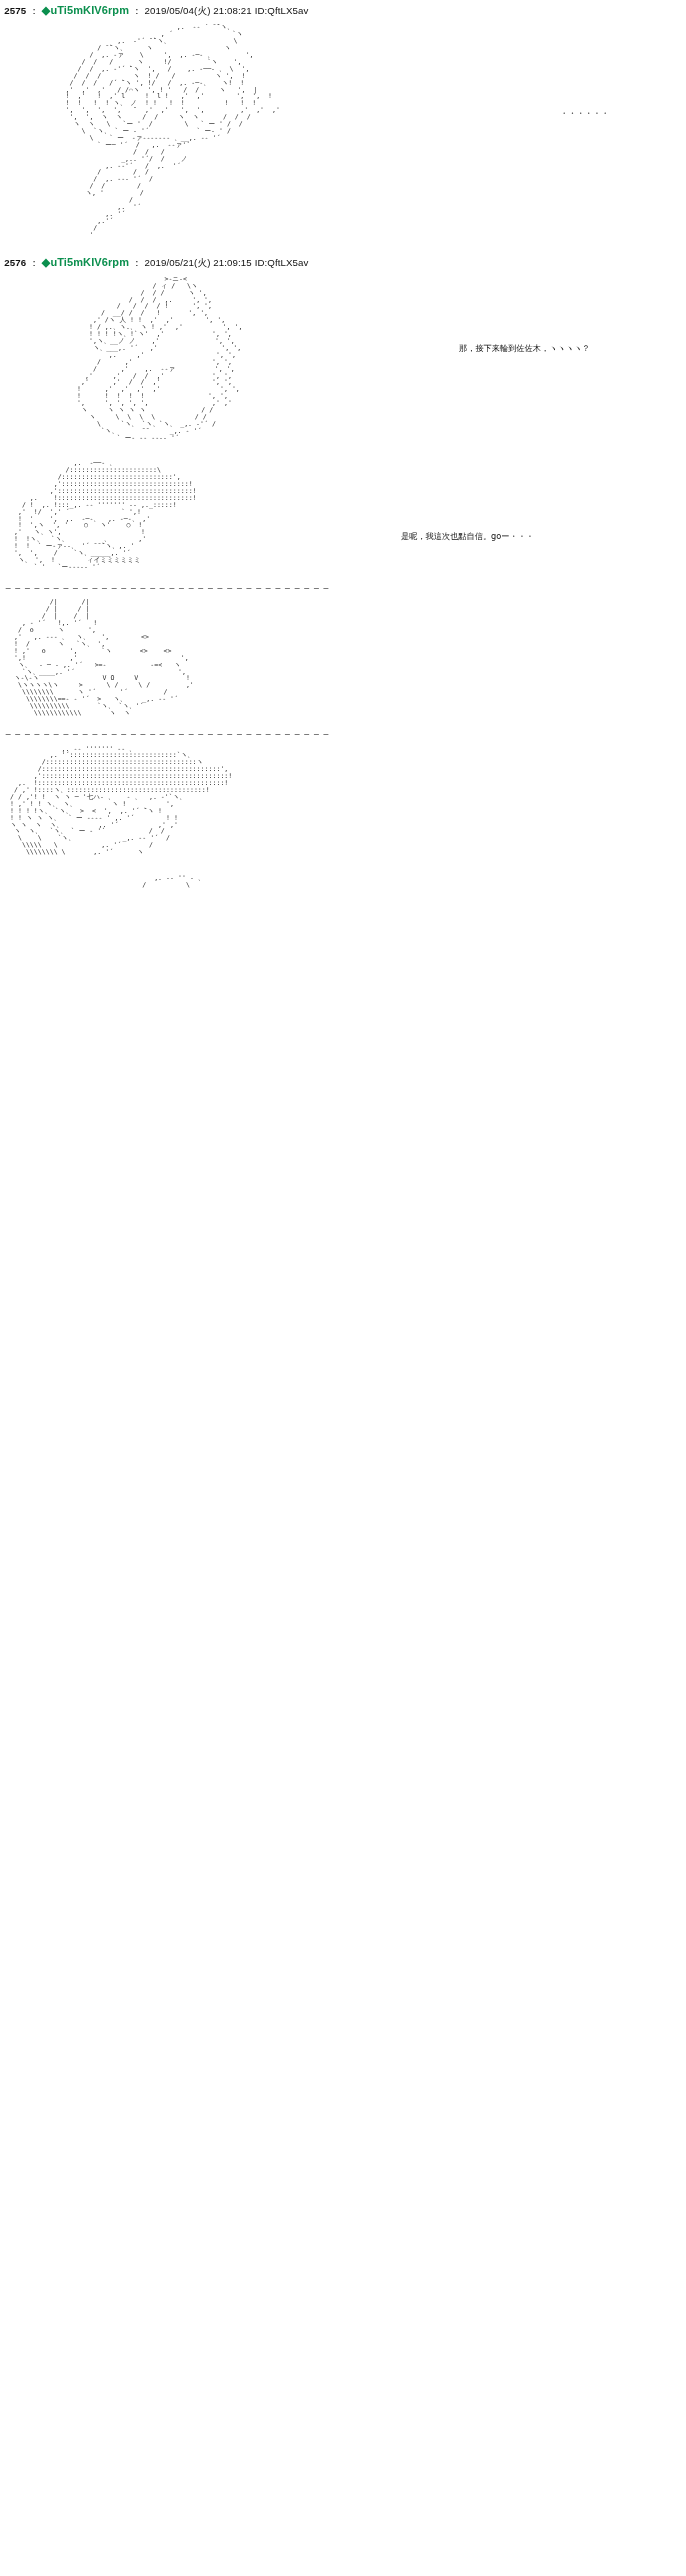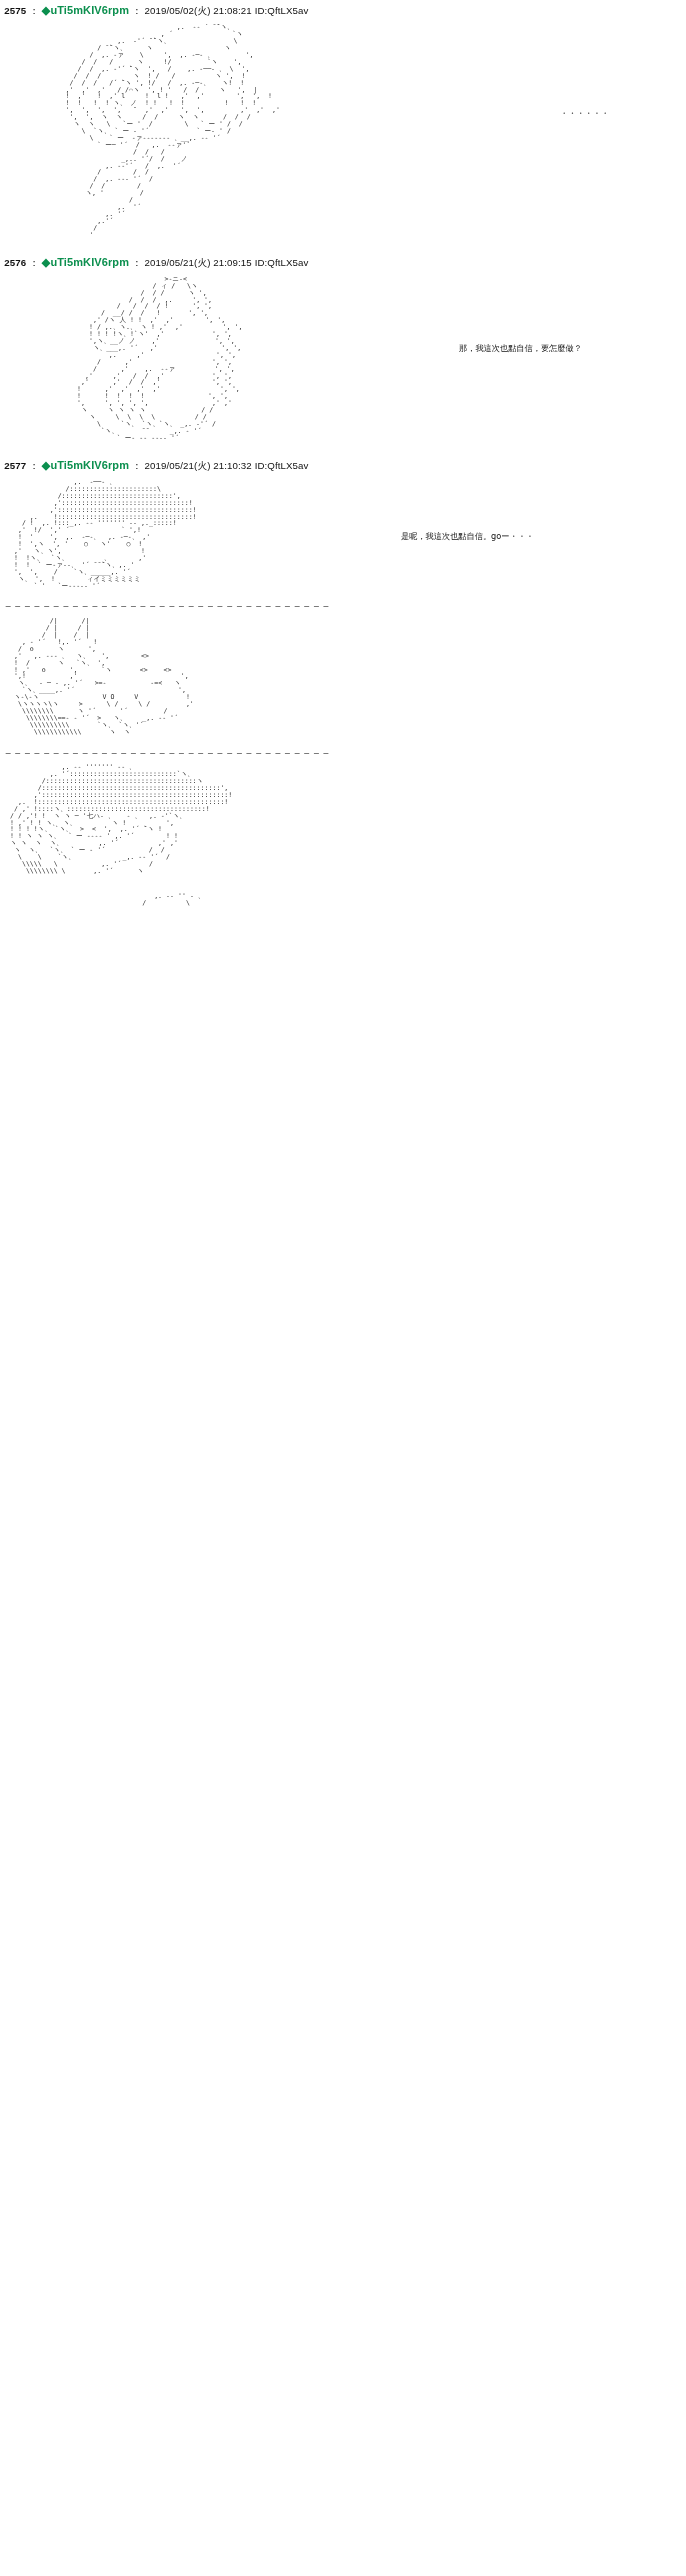--- a/index.html
+++ b/index.html
@@ -76,21 +76,21 @@
   .spacer-sm{height:5.7px;}
   .spacer-md{height:13px;}
 </style>
 </head>
 <body>
 
 <div class="page">
 
   <div class="post">
     <div class="post-header">
-      <span class="post-no">2575</span><span class="sep">：</span><span class="tripcode">◆uTi5mKIV6rpm</span><span class="sep">：</span><span class="datestamp">2019/05/02(火) 21:08:21</span>&nbsp;<span class="userid">ID:QftLX5av</span>
+      <span class="post-no">2575</span><span class="sep">：</span><span class="tripcode">◆uTi5mKIV6rpm</span><span class="sep">：</span><span class="datestamp">2019/05/04(火) 21:08:21</span>&nbsp;<span class="userid">ID:QftLX5av</span>
     </div>
     <div class="spacer-sm"></div>
     <pre class="aa indent-c">                                          ,.  -‐ ´ ̄ ̄`ヽ、
                                       , ´               `ヽ
                            ,.  ‐'´ ̄ ̄`ヽ、                \
                       / ̄ ̄`ヽ、     ヽ                  ヽ
                     /  ,. ‐ァ    \     ',  ,. -─- 、        ',
                   /  /   /      ヽ     !/         `ヽ    ',
                  /  /  ,. ‐'´ ̄`ヽ  ',   /    ,. -──- 、 \  ',
                 /  /  /        ヽ  ! /   /          ヽ ',  !
@@ -144,29 +144,26 @@
                 ,'     ,'   /  /  ,'            ', ',
                ,'      ,'  /  /  ,'             ', ',
               !      ,'  ,'  ,'  ,'               ', ',
               !      !  !  !  !                ', ',
               ',     ', ', ', ',                ,' ,'
                ヽ     ヽ ヽ ヽ ヽ              / /
                  ヽ     \  \  \  \          / /
                    \     `ヽ、 `ヽ、`ヽ、 _,. ‐'´ /
                     `ヽ、      ̄ ̄      _,. ‐ '´
                         ` ー‐ ‐- ---‐ '´</pre>
-    <div class="dialogue" style="top:92px;left:459px;">那，我這次也點自信，要怎麼做？</div>
+    <div class="dialogue" style="top:92px;left:459px;">那，接下来輪到佐佐木，ヽヽヽヽ？</div>
   </div>
 
   <div class="spacer-md"></div>
 
   <div class="post">
-    <div class="post-header">
-      <span class="post-no">2577</span><span class="sep">：</span><span class="tripcode">◆uTi5mKIV6rpm</span><span class="sep">：</span><span class="datestamp">2019/05/21(火) 21:10:32</span>&nbsp;<span class="userid">ID:QftLX5av</span>
-    </div>
     <div class="spacer-sm"></div>
     <pre class="aa indent-c">                ,.  -──- 、
               /::::::::::::::::::::::\
             /::::::::::::::::::::::::::::',
            ,'::::::::::::::::::::::::::::::::!
           ,'::::::::::::::::::::::::::::::::::!
      ,.    !::::::::::::::::::::::::::::::::::!
    / !  ,. !:::_,. -‐ ''''''' ‐- ,._:::::!
   ,'  !/  ',' ´             ` ',!
   !  '    ',  ,.  -─-、  ,. -─-、 ,'

